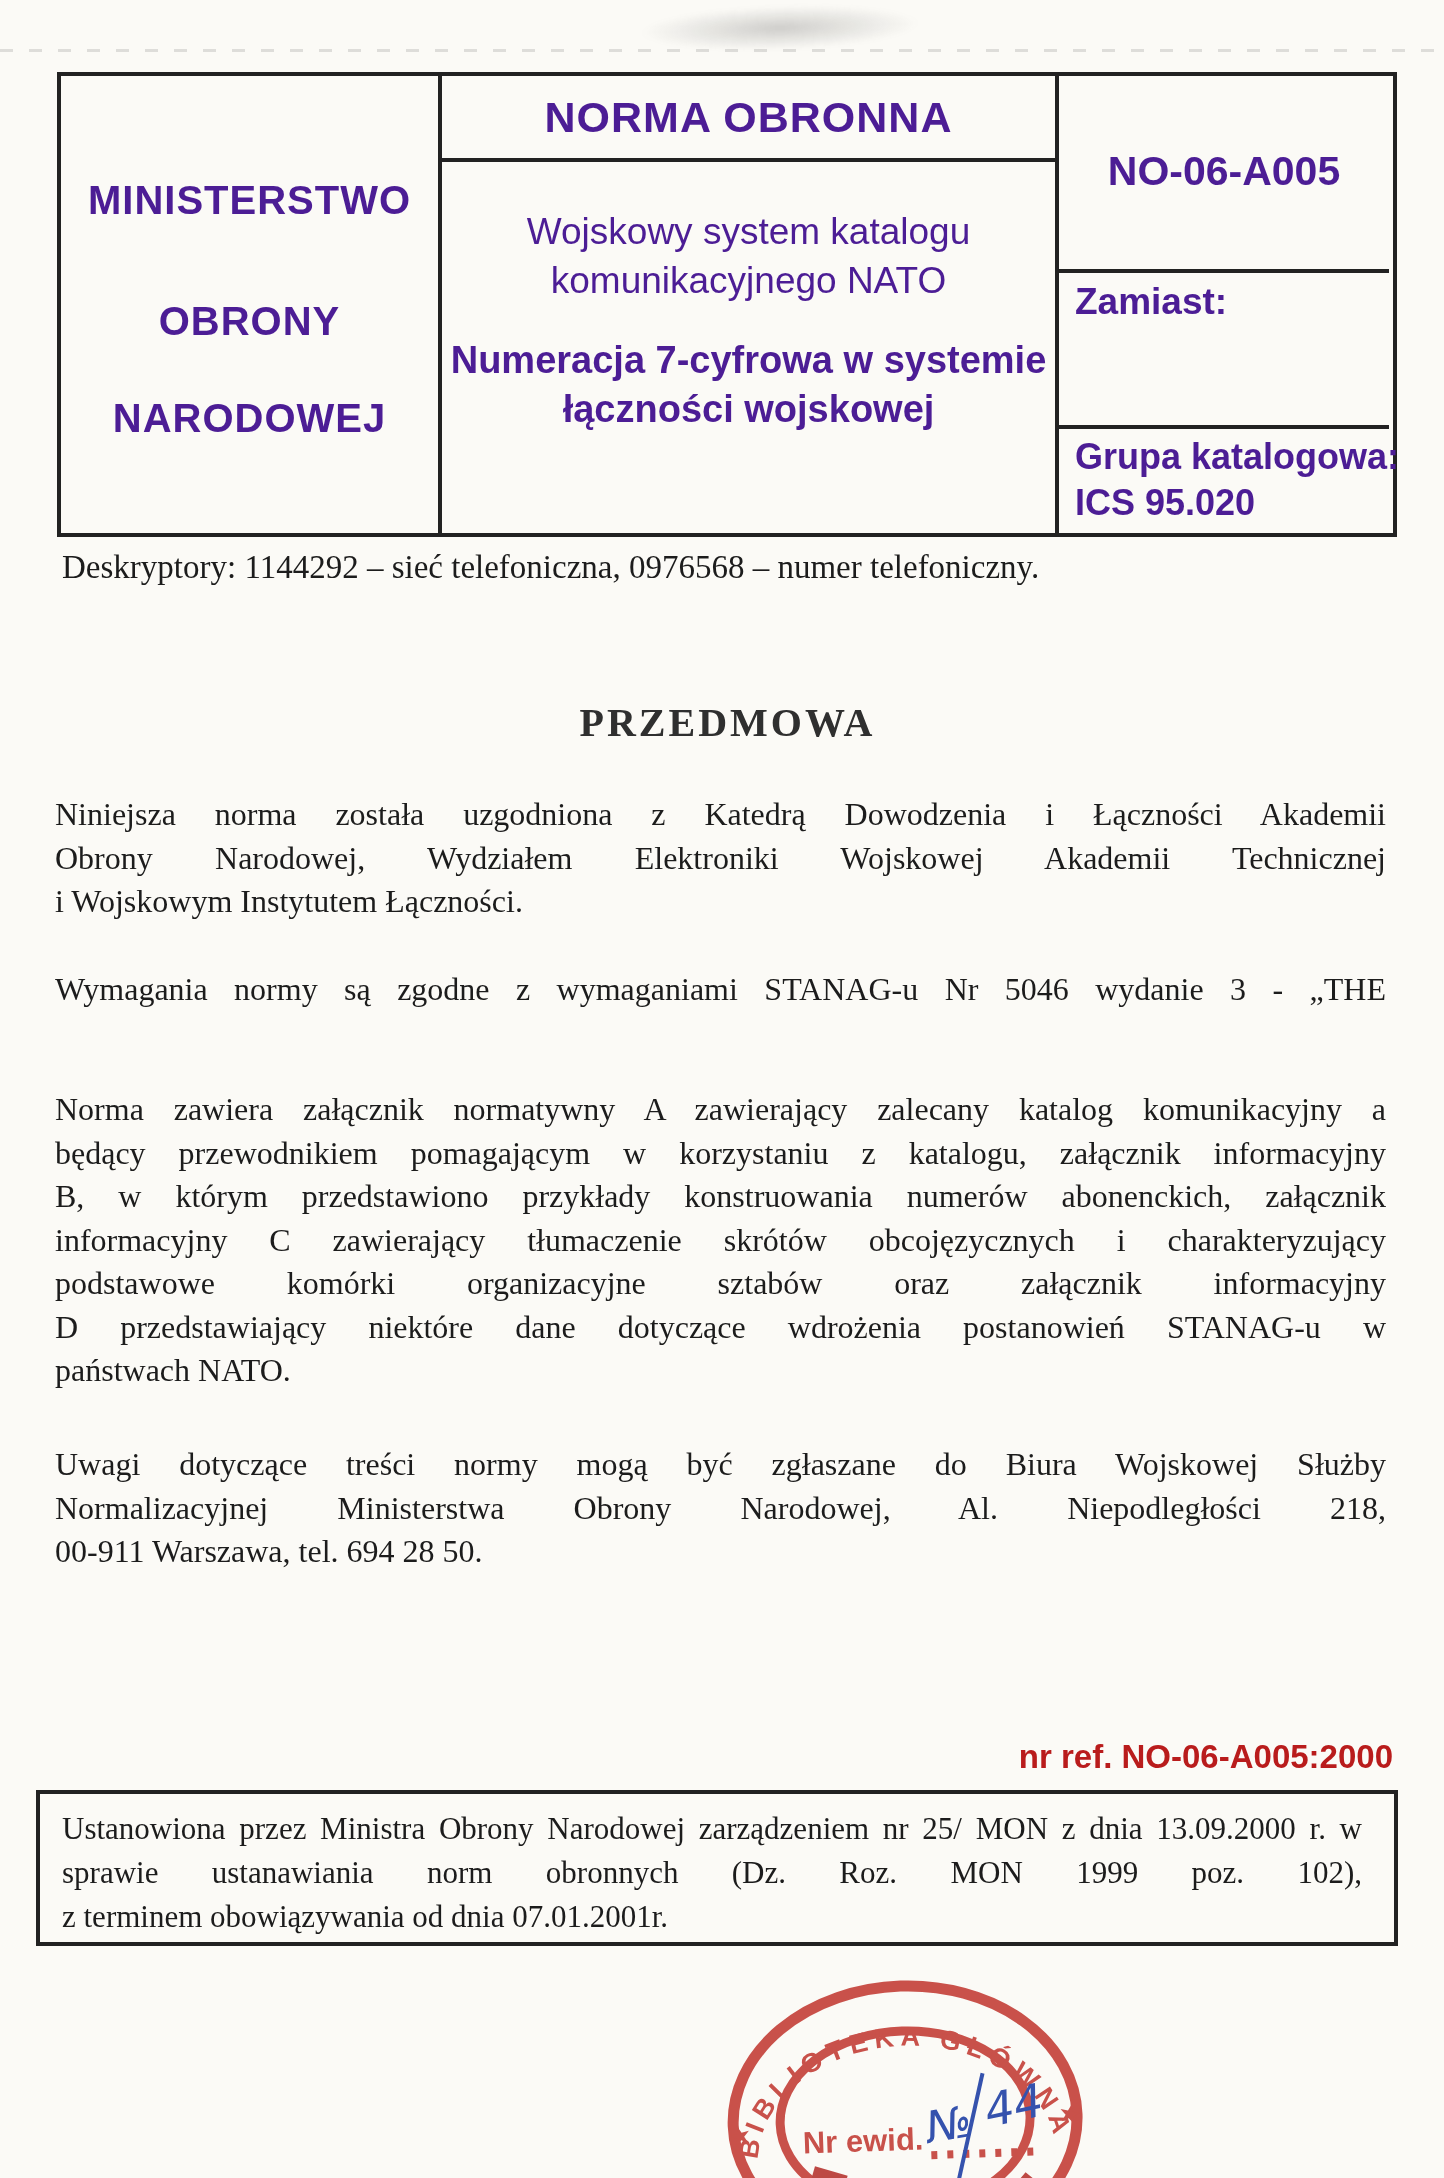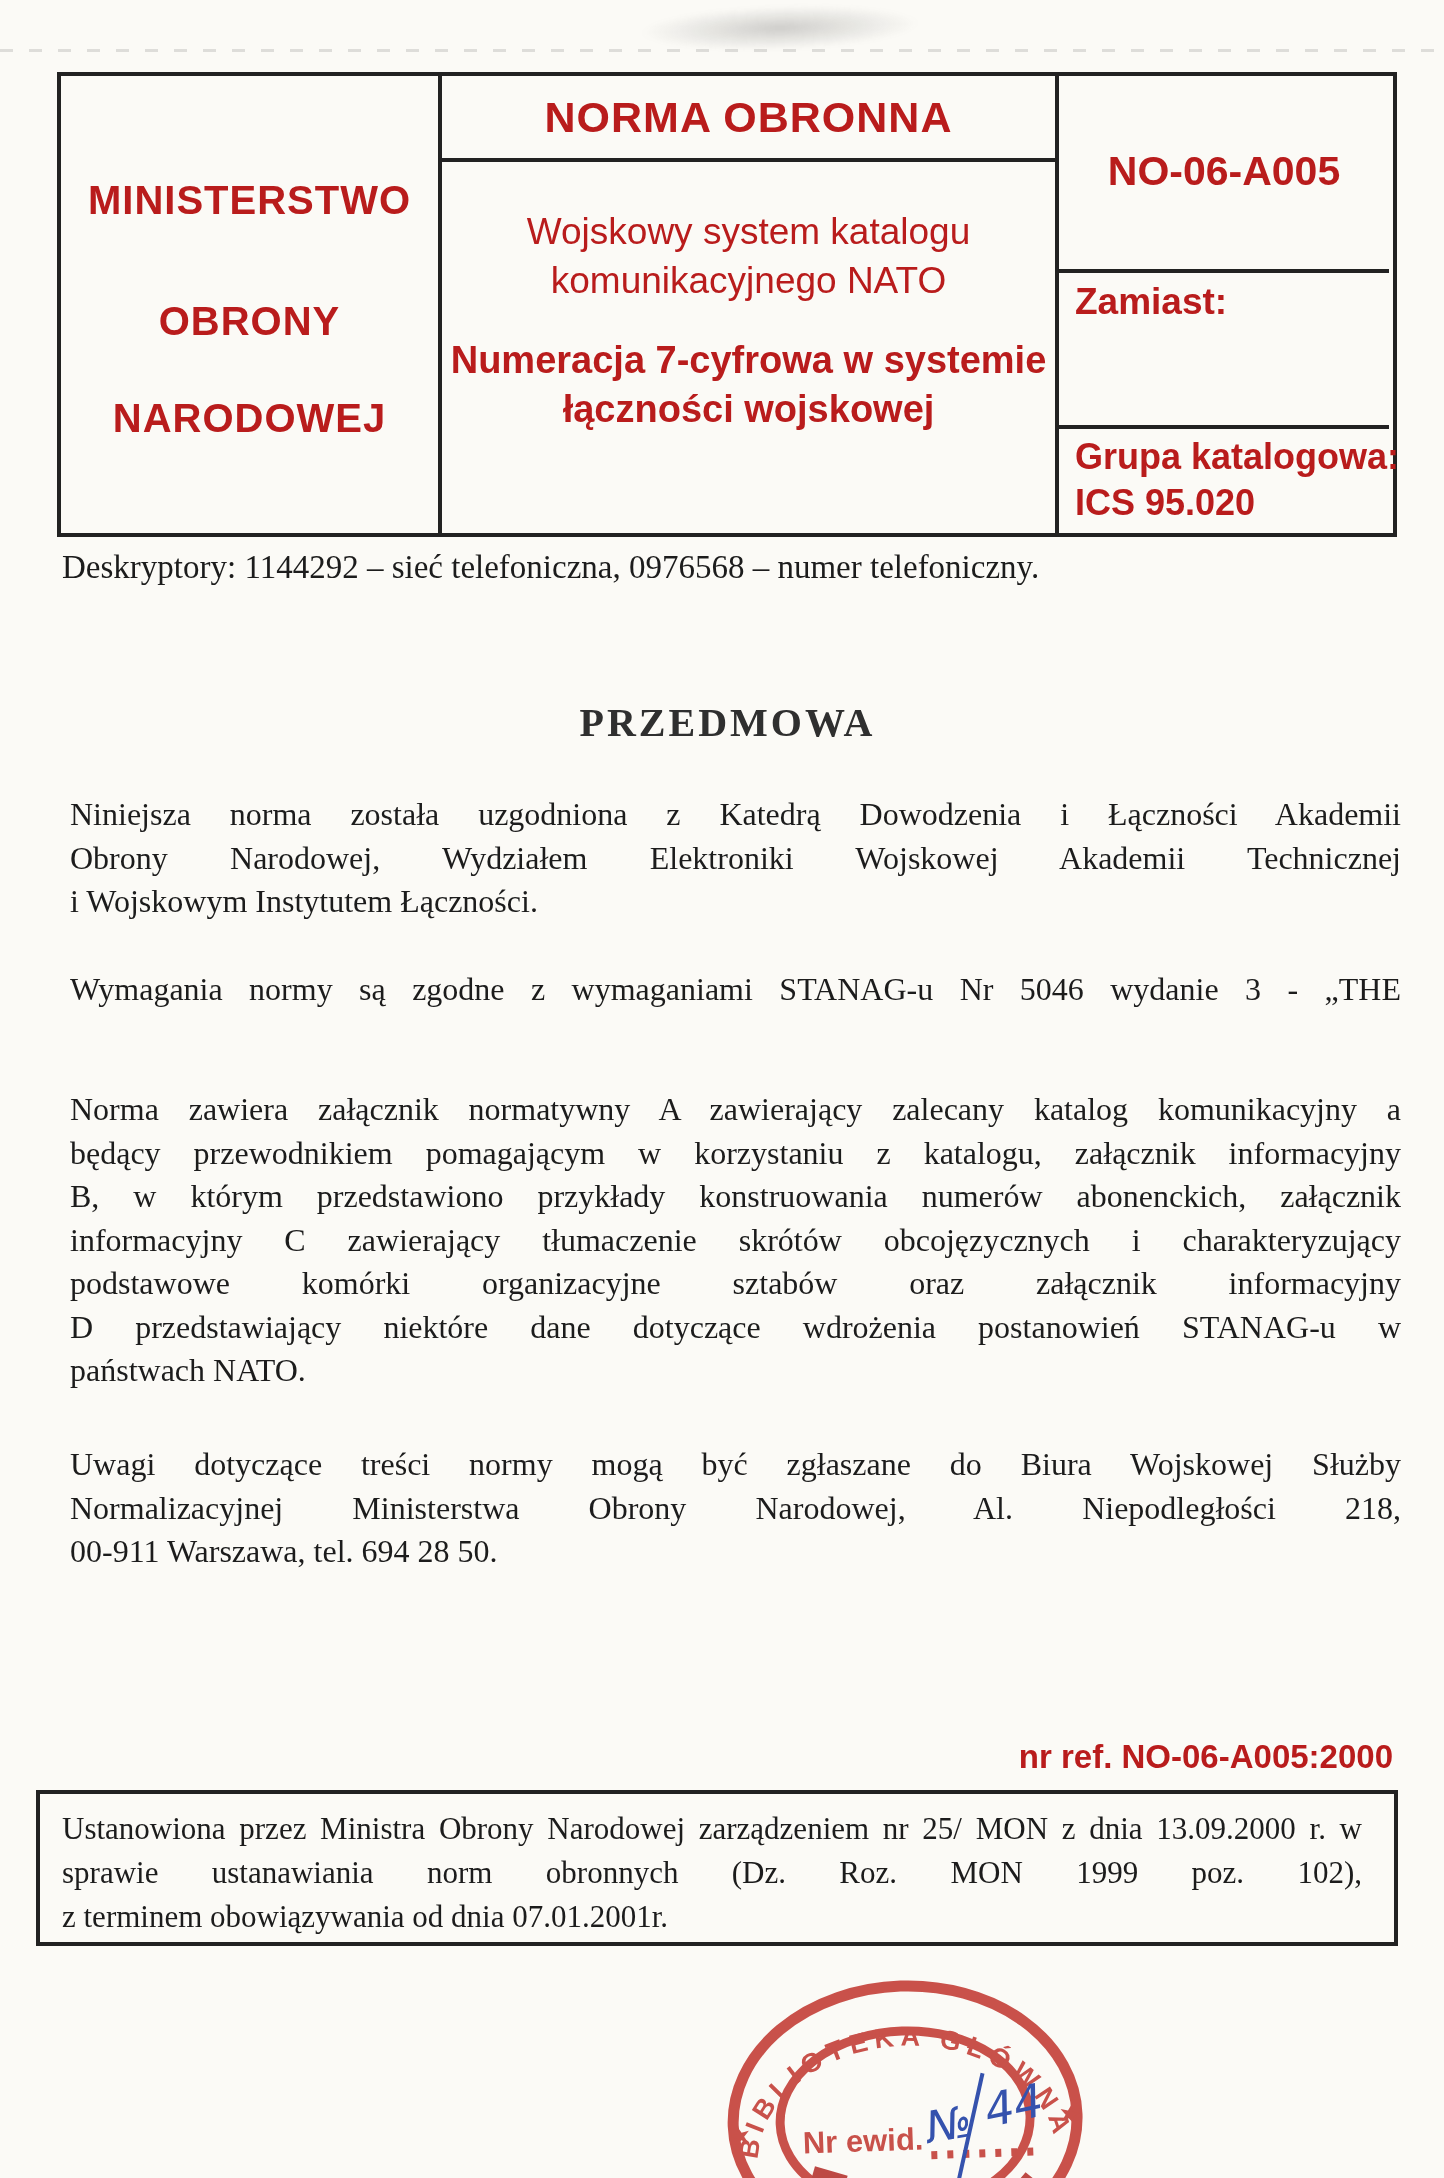--- a/index.html
+++ b/index.html
@@ -26,41 +26,41 @@
   
   .tbl{
     position:absolute;left:57px;top:72px;width:1332px;height:457px;
     border:4px solid #222;
   }
   .vline,.hline-rule{position:absolute;background:#222;}
   .cellText{
     position:absolute;
     font-family:"Liberation Sans", sans-serif;
     font-weight:bold;
-    color:#b91c1c;
+    color:#4c1d95;
     text-align:center;
     white-space:nowrap;
   }
   .ministry{left:57px;width:385px;font-size:40px;letter-spacing:1px;}
   .normTitle{left:442px;width:613px;top:93px;font-size:43px;letter-spacing:1px;}
   .subtitle{left:442px;width:613px;top:207px;font-size:37px;font-weight:normal;line-height:49px;}
   .subject{left:442px;width:613px;top:336px;font-size:38px;line-height:49px;}
   .code{left:1059px;width:330px;top:148px;font-size:41px;}
   .zamiast{left:1075px;width:310px;top:281px;font-size:37px;text-align:left;}
   .group{left:1075px;width:310px;top:434px;font-size:36px;text-align:left;line-height:46px;}
   
   .descriptors{
     position:absolute;left:62px;top:549px;width:1331px;
     font-size:33px;
   }
   .preface-heading{
     position:absolute;left:62px;top:699px;width:1331px;
     text-align:center;font-weight:bold;font-size:40px;letter-spacing:3px;color:#2f2f2f;
   }
-  .para{position:absolute;left:70px;width:1331px;font-family:Liberation Serif, serif;}
+  .para{position:absolute;left:55px;width:1331px;font-family:Liberation Serif, serif;}
   .para .tline{
     font-size:32px;line-height:43.5px;
     text-align:justify;text-align-last:justify;
     white-space:normal;
   }
   .para .tline.last{text-align-last:left;}
   .p1{top:793px;} .p2{top:968px;} .p3{top:1088px;} .p4{top:1443px;}
   .refline{
     position:absolute;left:62px;top:1738px;width:1331px;
     text-align:right;font-family:"Liberation Sans", sans-serif;font-weight:bold;font-size:33px;color:#b91c1c;

